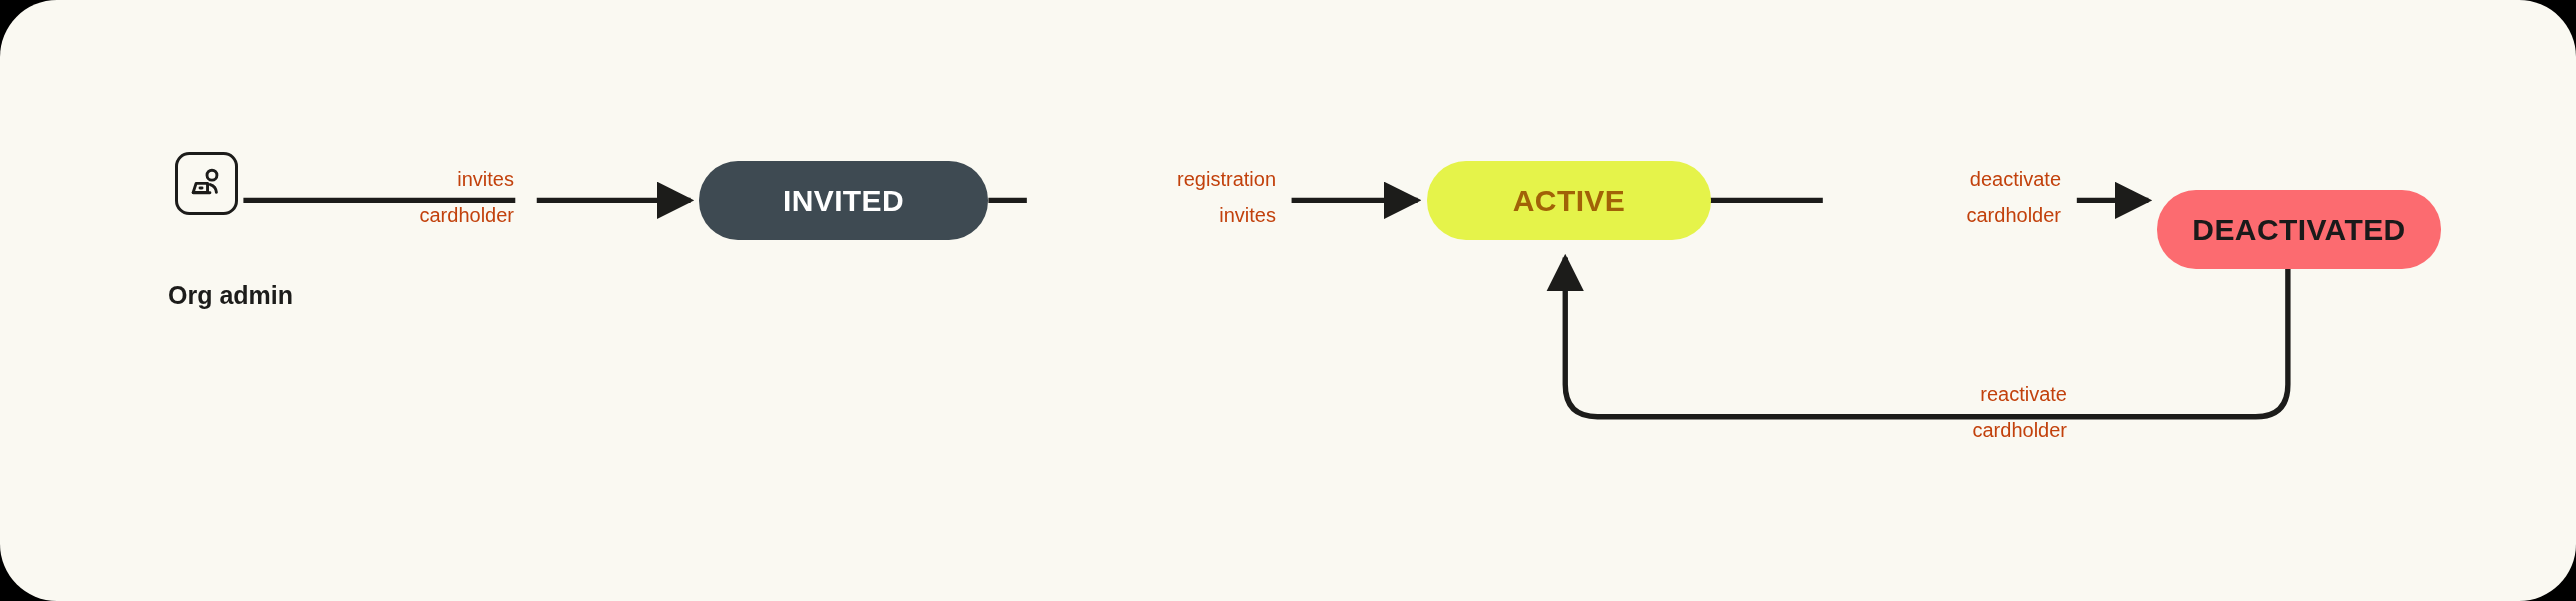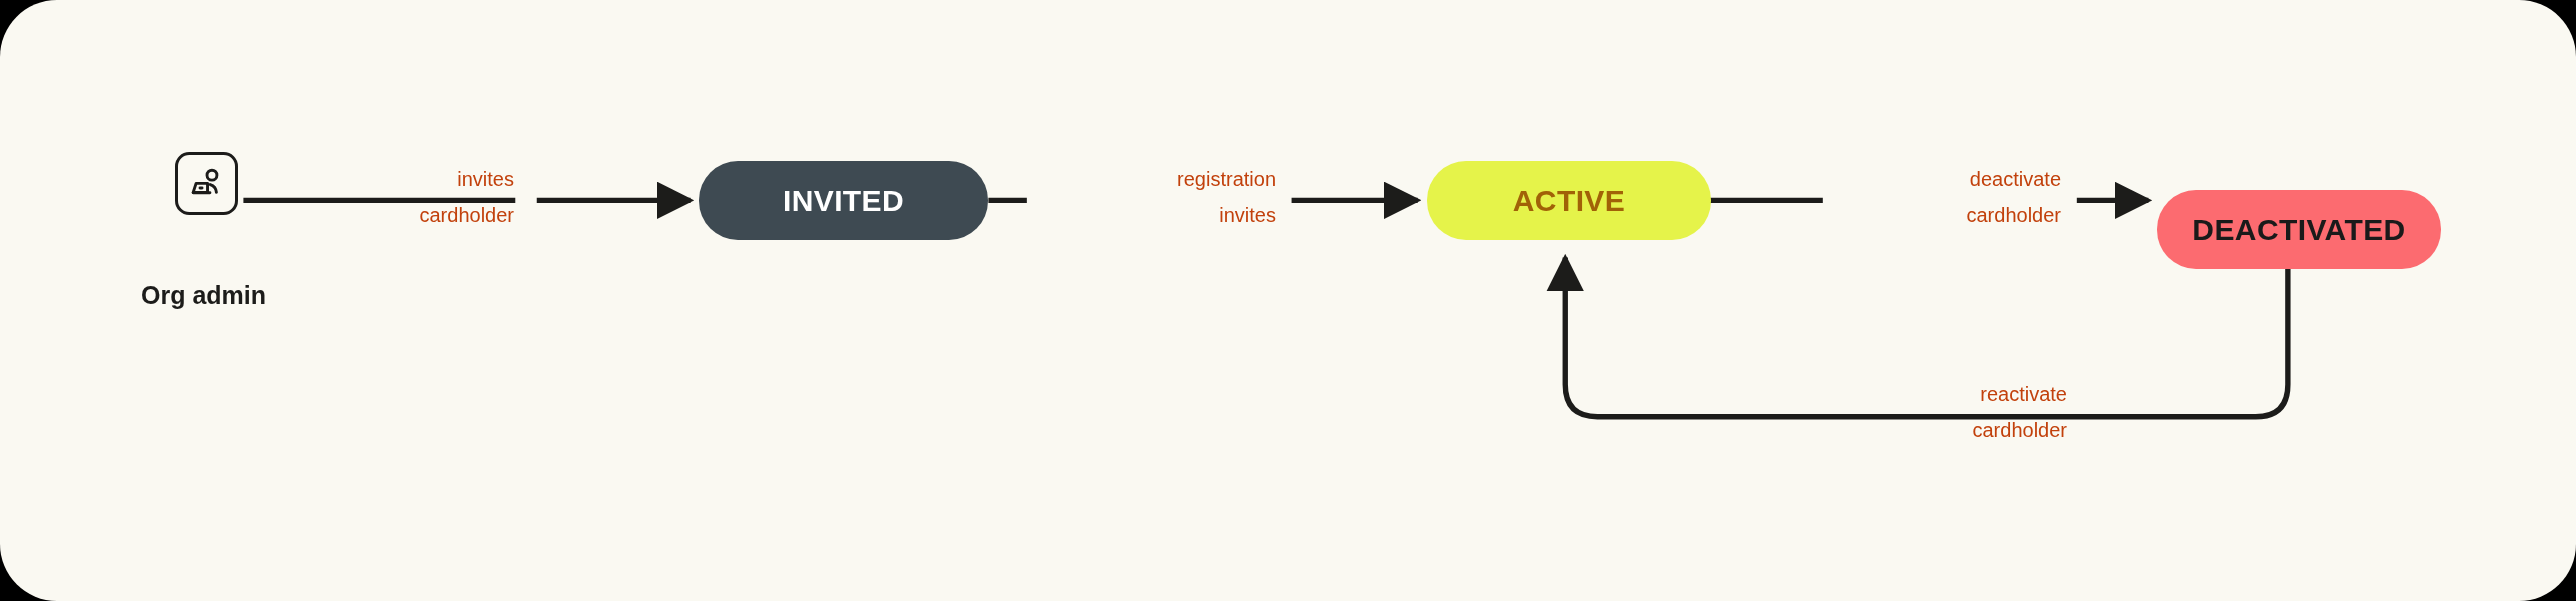--- a/index.html
+++ b/index.html
@@ -20,21 +20,21 @@
   #pill-active{left:1427px;top:161px;width:284px;background:#e5f34a;color:#1a1a1a;}
   #pill-deactivated{left:2157px;top:166px;width:284px;background:#fc6b70;color:#1a1a1a;margin-top:24px;}
 
   #actor{position:absolute;left:175px;top:152px;width:63px;height:63px;}
   #actor-box{
     position:absolute;inset:0;border:3.6px solid #1c1c1a;border-radius:14.3px;
     box-sizing:border-box;background:transparent;
   }
   #actor-icon{position:absolute;left:10.7px;top:10.7px;width:41px;height:41px;}
   #actor-label{
-    position:absolute;left:141px;top:281px;width:179px;text-align:left;
+    position:absolute;left:141px;top:281px;width:179px;text-align:center;
     font-size:25px;font-weight:700;color:#1c1c1a;white-space:nowrap;
   }
 
   .edge-label{
     position:absolute;text-align:right;color:#c2410c;
     font-size:20px;line-height:36px;white-space:nowrap;user-select:none;
   }
   .edge-label span{display:block;}
   #lbl-invites{left:299px;top:161px;width:215px;}
   #lbl-registration{left:1043px;top:161px;width:233px;}

